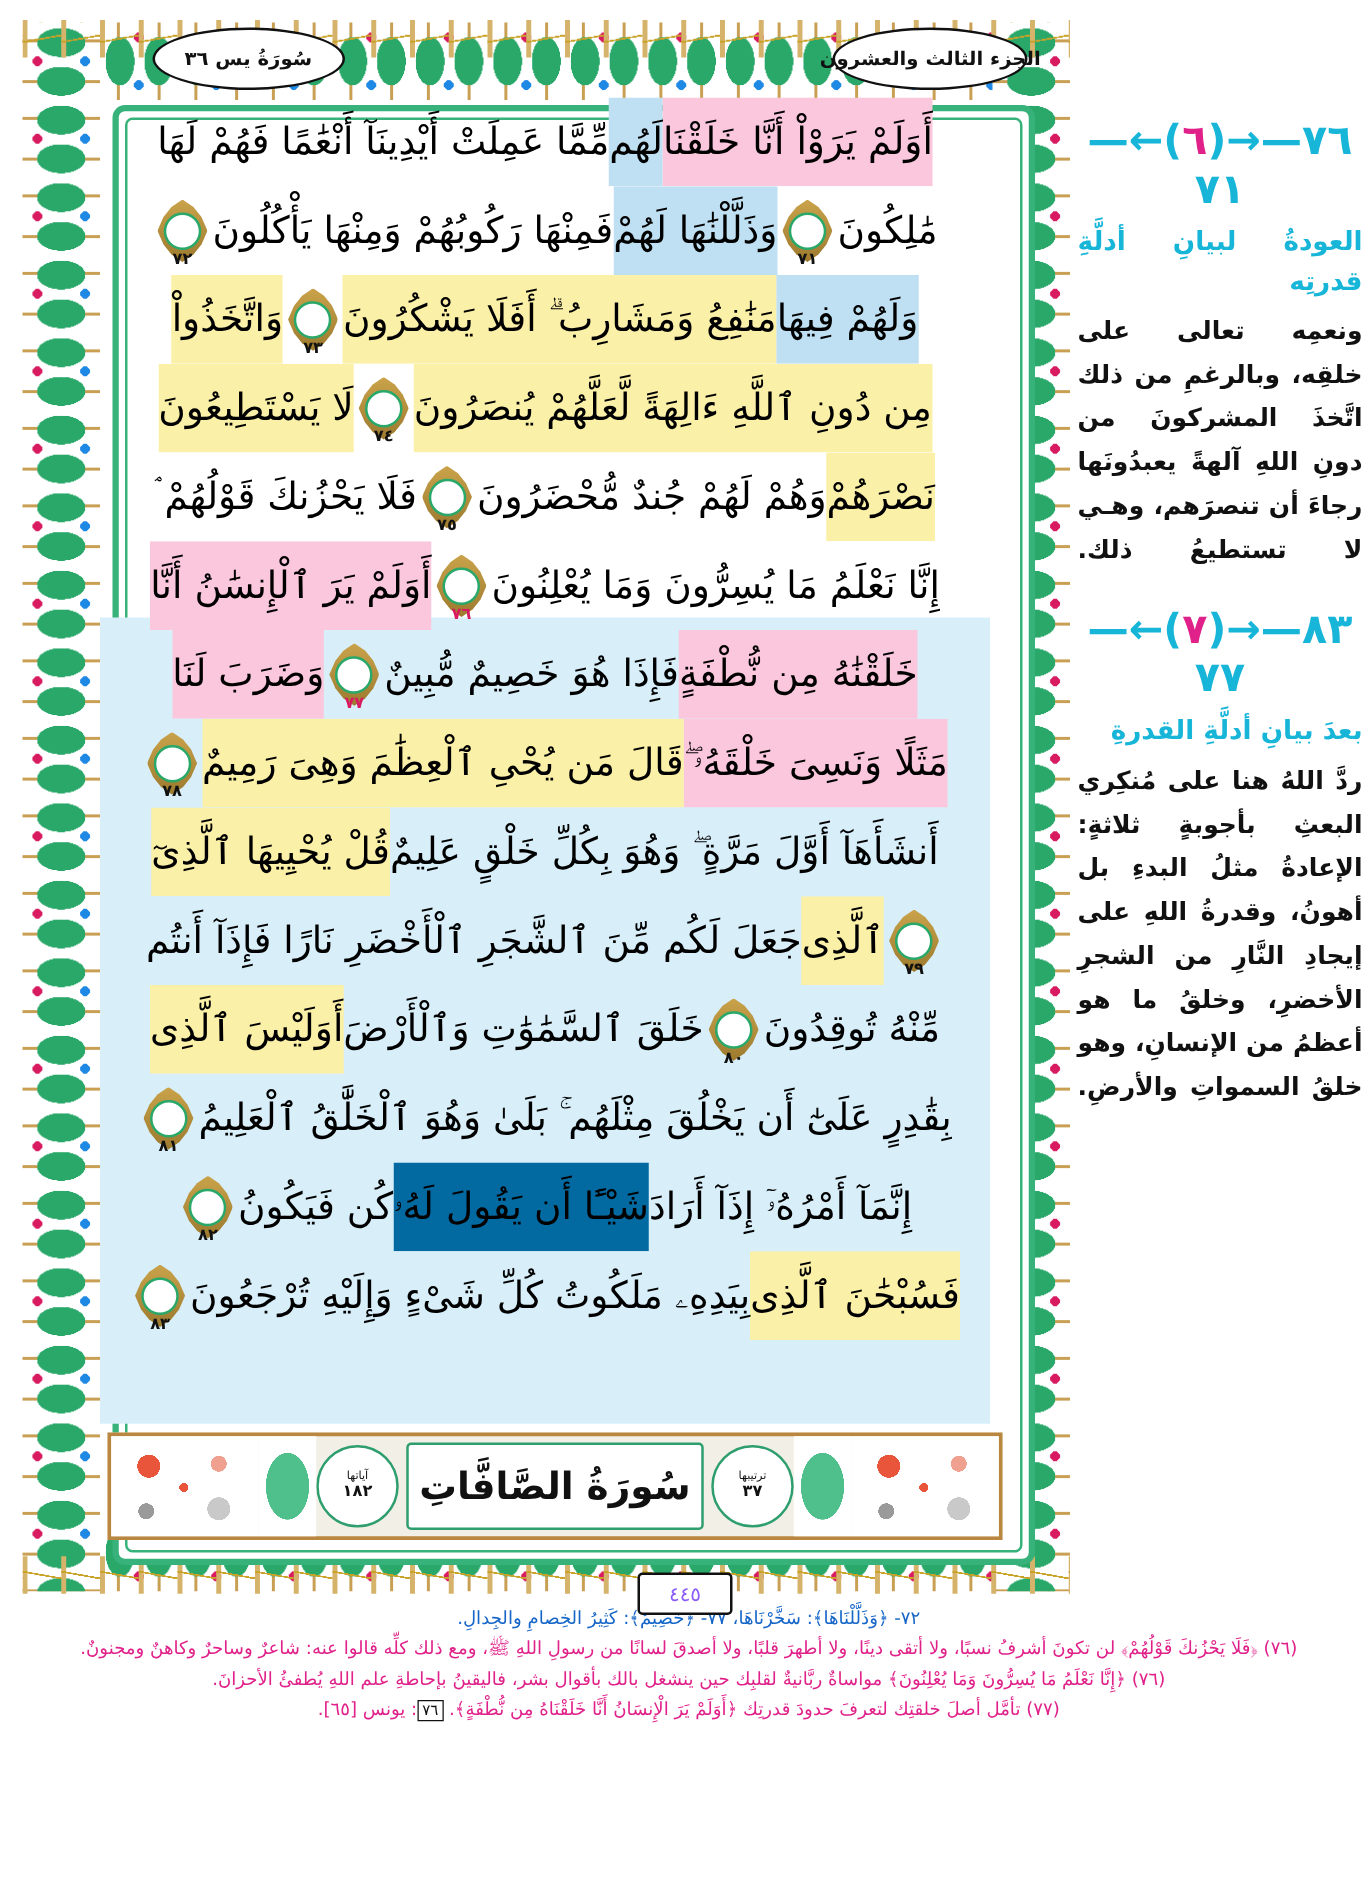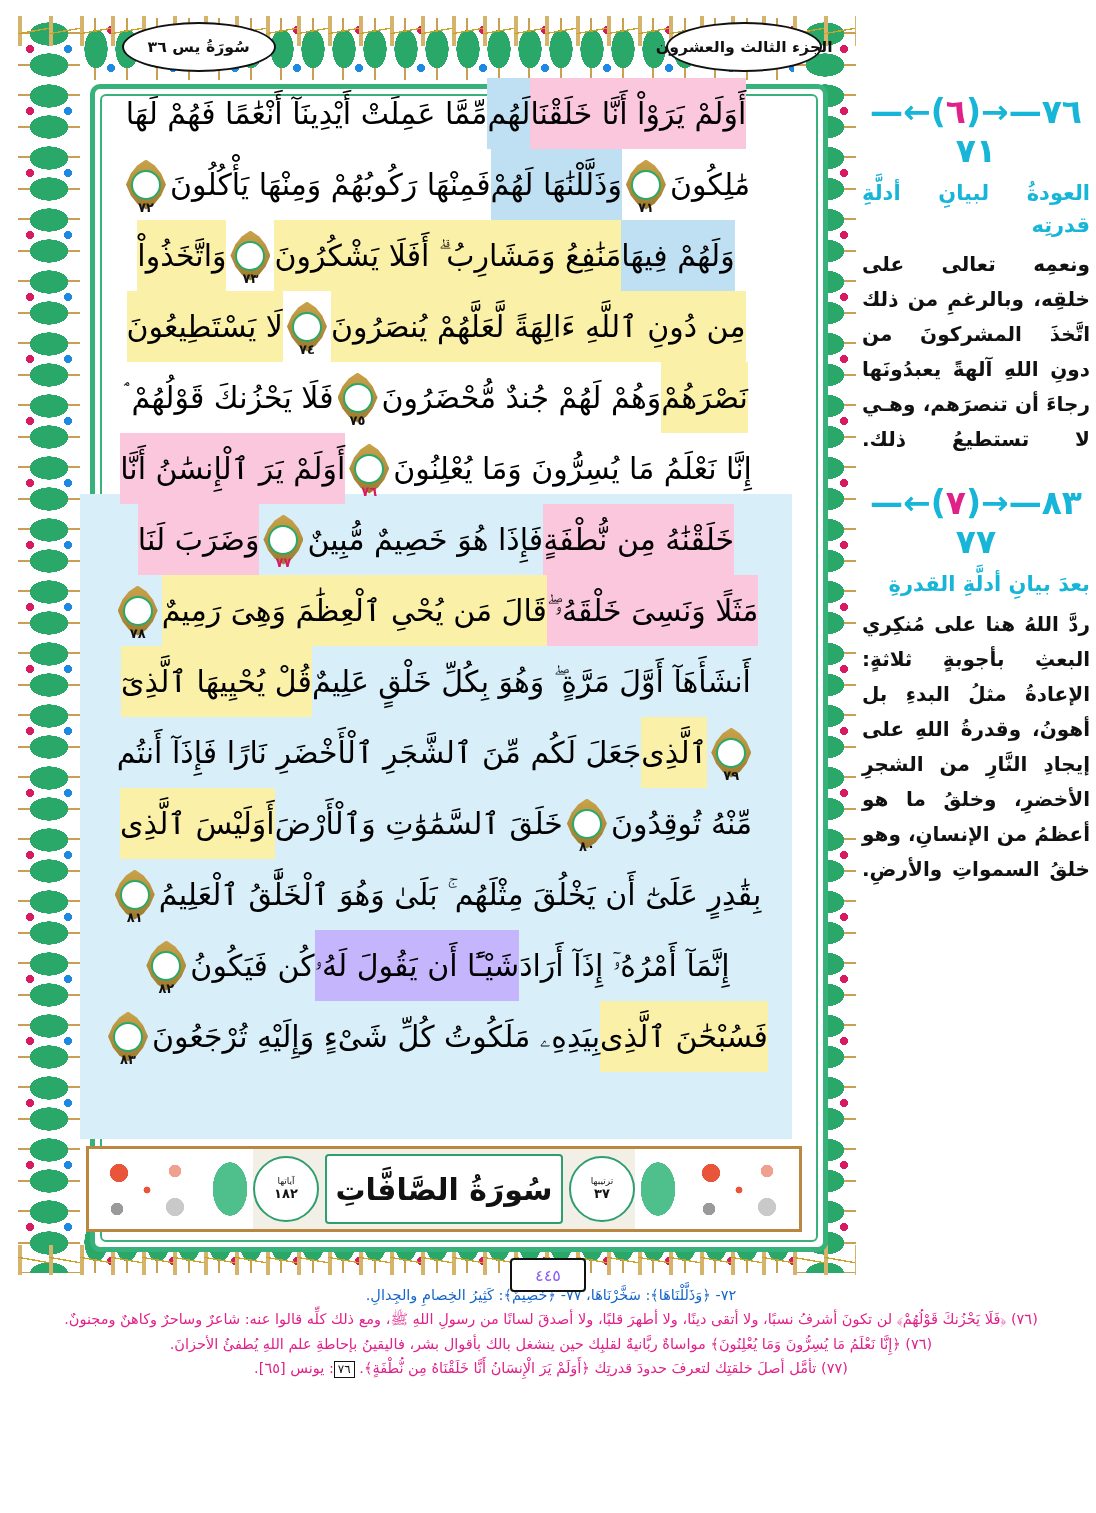--- a/index.html
+++ b/index.html
@@ -70,21 +70,21 @@
   
   #quran-body{position:absolute;left:80px;top:74px;width:712px;height:1060px;
               padding:4px 10px 0 10px;box-sizing:border-box;}
   .aline{position:relative;height:71px;line-height:71px;display:flex;
          align-items:center;justify-content:center;white-space:nowrap;overflow:hidden;}
   .aline .seg{font-family:"DejaVu Sans","Liberation Serif",serif;
               font-size:30px;color:#000;letter-spacing:-0.5px;}
   .hl-pink{background:#fbc7dc;}
   .hl-blue{background:#bfe0f2;}
   .hl-yellow{background:#fbf0a8;}
-  .hl-grey{background:#c4b5fd;}
+  .hl-grey{background:#0369a1;}
   .hl-none{background:transparent;}
 
   
   .sec-tint{position:absolute;left:0;right:0;background:#d8effa;z-index:0;}
 
   
   .ayah-num{display:inline-flex;align-items:center;justify-content:center;
             width:40px;height:50px;margin:0 4px;vertical-align:middle;
             position:relative;}
   .ayah-num .rosette{position:absolute;inset:0;

